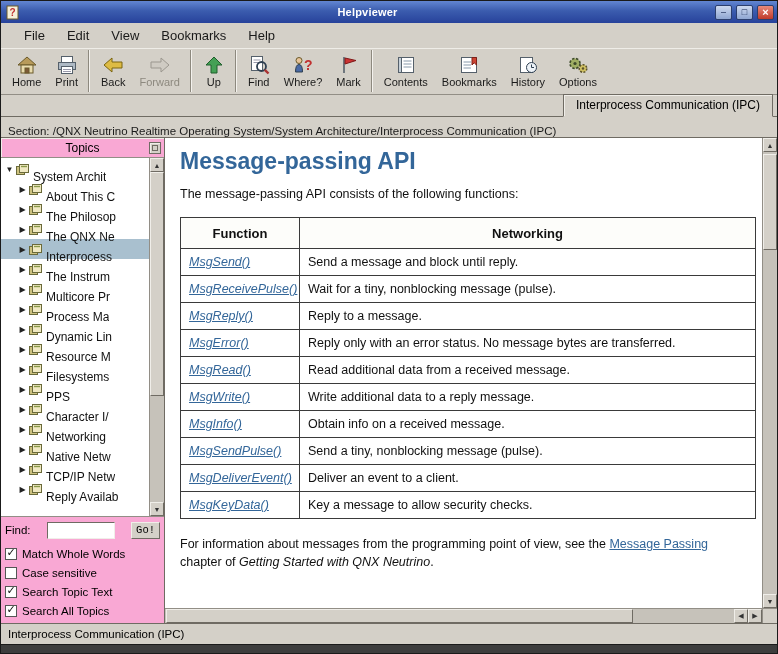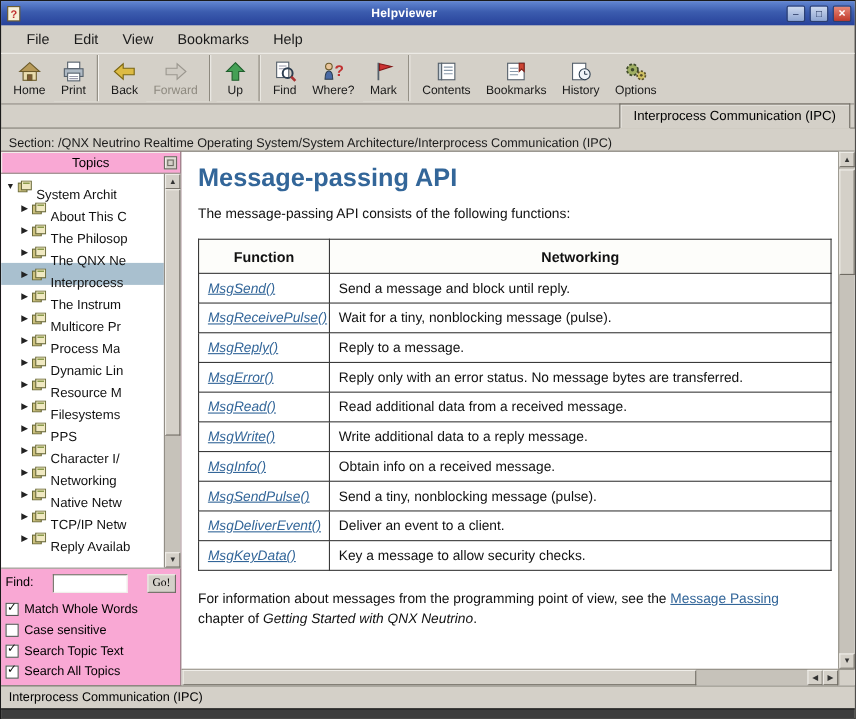--- a/index.html
+++ b/index.html
@@ -56,21 +56,21 @@
   .sb-btn {height:14px; flex:0 0 14px; display:flex; align-items:center; justify-content:center; font-size:7px; color:#333;
            background:#d4d0c8; border:1px solid; border-color:#f0eee9 #6f6b63 #6f6b63 #f0eee9;}
   .sb-track {flex:1; position:relative; display:block;}
   .sb-thumb {position:absolute; background:#d4d0c8; border:1px solid; border-color:#f0eee9 #6f6b63 #6f6b63 #f0eee9;}
   .tree-thumb {left:0; right:0; top:0; height:68%;}
 
   .find-row {height:26px; flex:0 0 26px; display:flex; align-items:center; gap:4px; padding:0 4px; font-size:11.5px;justify-content:space-between;}
   .find-input {width:68px; height:17px; border:1px solid; border-color:#6f6b63 #f0eee9 #f0eee9 #6f6b63; background:#fff;
                font-size:11px; padding:0 2px; font-family:inherit;}
   .go-btn {height:17px; padding:0 4px; font-size:10.5px; background:#d4d0c8; border:1px solid;
-           border-color:#f0eee9 #6f6b63 #6f6b63 #f0eee9; font-family:Liberation Serif, serif;}
+           border-color:#f0eee9 #6f6b63 #6f6b63 #f0eee9; font-family:Liberation Mono, monospace;}
 
   .check-list {padding:1px 0 3px 4px;}
   .check-row {height:19px; display:flex; align-items:center; gap:5px; font-size:11.5px; white-space:nowrap;}
   .checkbox {width:12px; height:12px; flex:0 0 12px; background:#fff; border:1px solid #555;
              display:flex; align-items:center; justify-content:center;}
   .checkbox .mark {font-size:11px; line-height:1; color:#111; font-weight:bold; margin-top:-2px;}
 
   .content {flex:1; position:relative; background:#fff; min-width:0;}
   .content-body {position:absolute; top:0; left:0; right:15px; bottom:15px; overflow:hidden; padding:8px 0 0 15px;}
   .page-title {color:#336699; font-weight:bold; font-size:23px; margin:2px 0 12px;}

